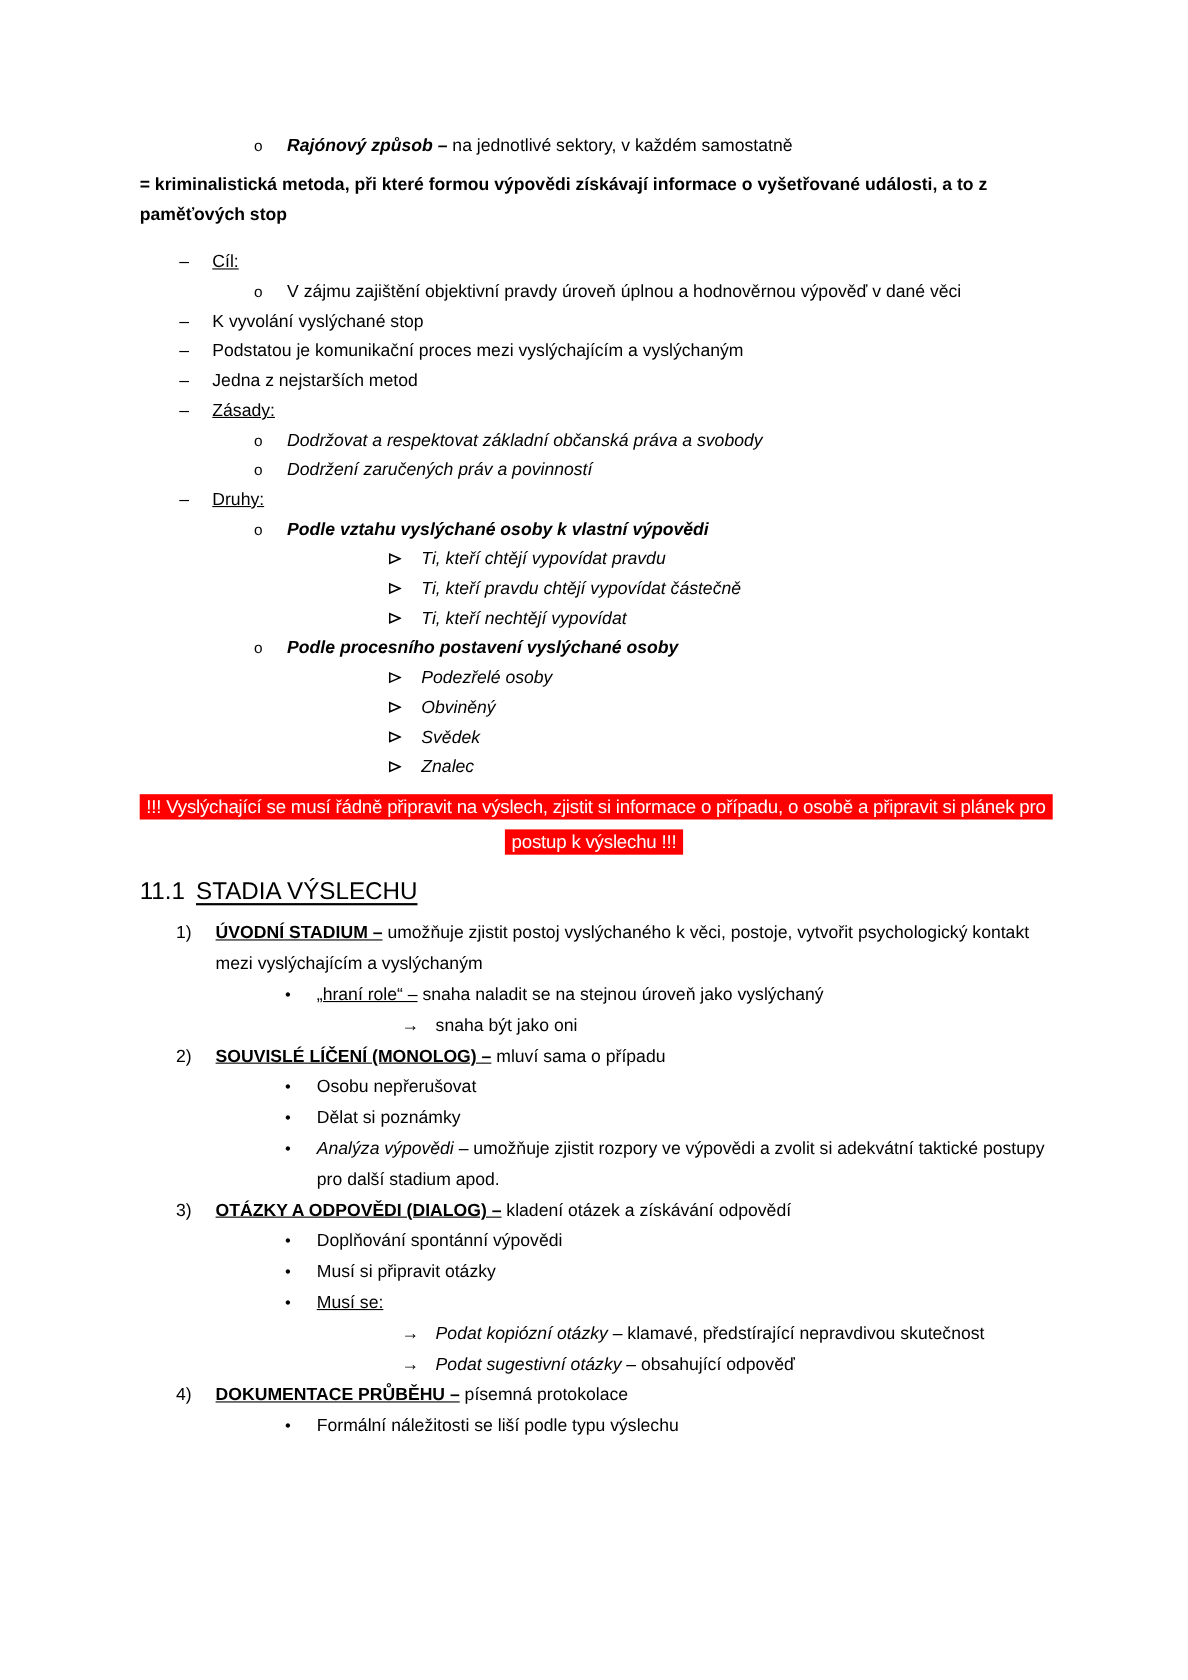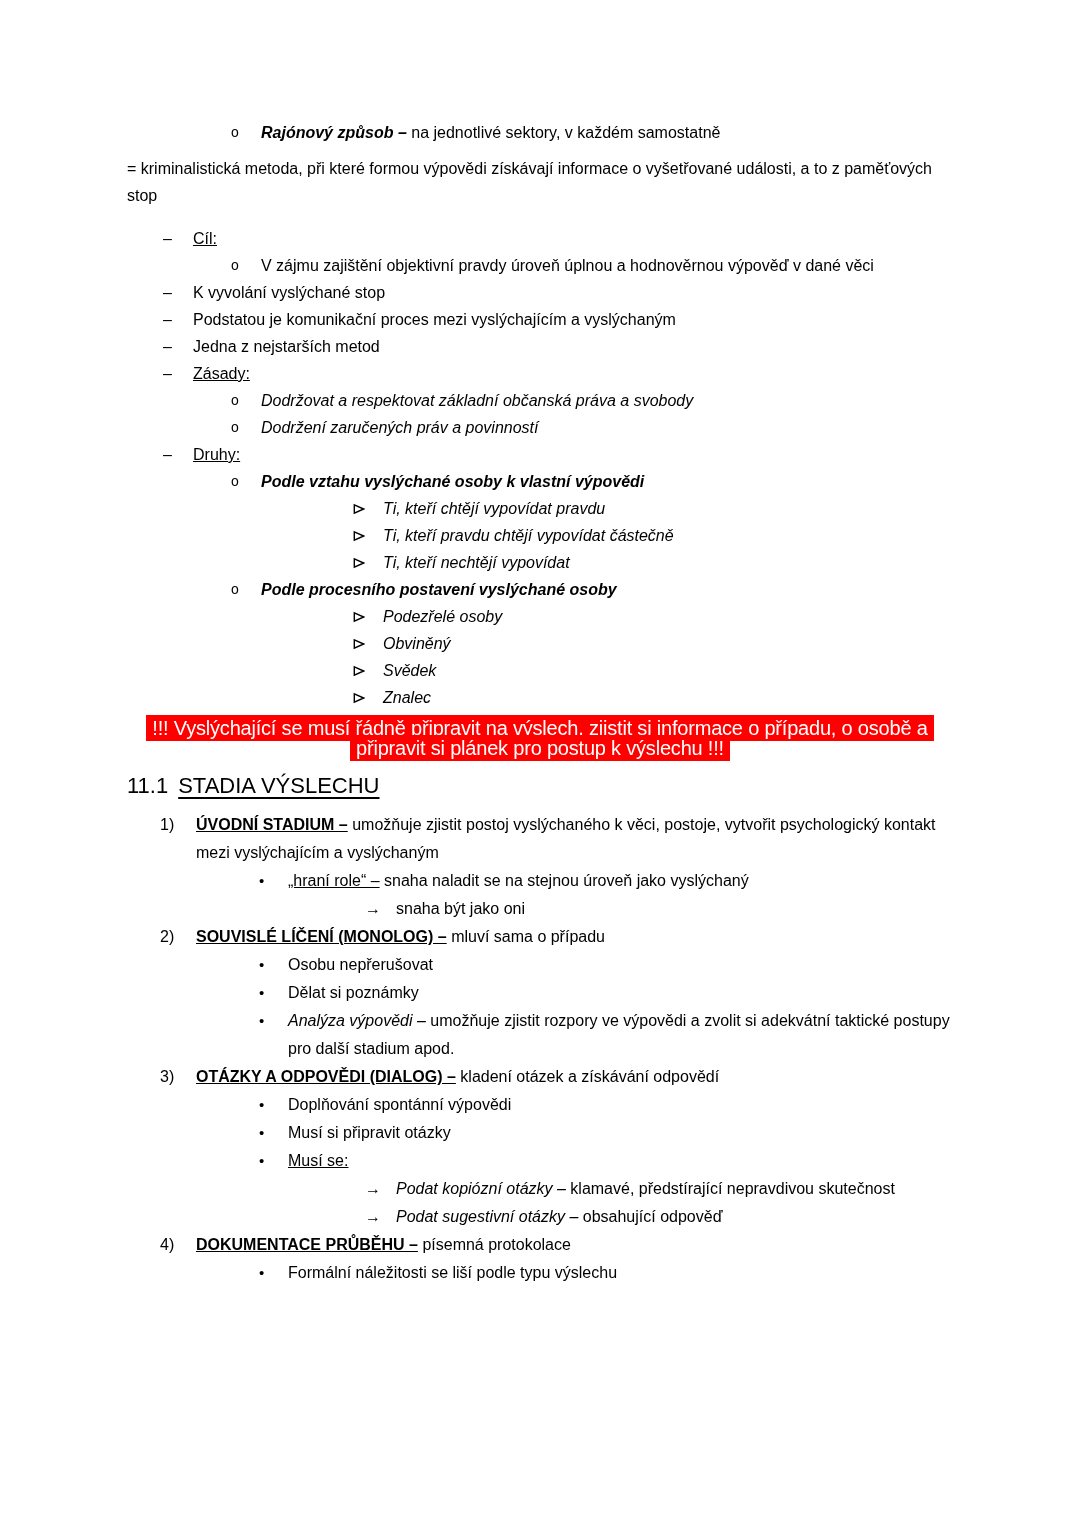--- a/index.html
+++ b/index.html
@@ -35,29 +35,29 @@
   .bu{font-weight:bold;text-decoration:underline;}
   .nowrap{white-space:nowrap;}
 
   
   .h1{margin-top:66px;font-size:29px;line-height:36px;font-weight:normal;}
   .h1 .num{margin-right:13px;}
   .h2{margin-top:14px;font-size:22px;line-height:28px;font-weight:normal;}
   .h2 .num{margin-right:10px;}
   .h1 .title,.h2 .title{text-decoration:underline;text-underline-offset:4px;}
 
-  .definition{margin-top:9px;font-weight:normal;font-size:16px;line-height:27px;}
+  .definition{margin-top:9px;font-weight:bold;font-size:16px;line-height:27px;}
 
   .list1{margin-top:16px;}
   .steps{margin-top:11px;}
 
   
   .warning{
     margin-top:7px;text-align:center;
-    font-size:20px;line-height:20px;letter-spacing:-0.2px;
+    font-size:17px;line-height:32px;letter-spacing:-0.2px;
   }
   .warning .hl{
     background:#ff0000;color:#ffffff;padding:2px 6px;
     -webkit-box-decoration-break:clone;box-decoration-break:clone;
   }
 </style>
 </head>
 <body>
 
 <div class="page">

